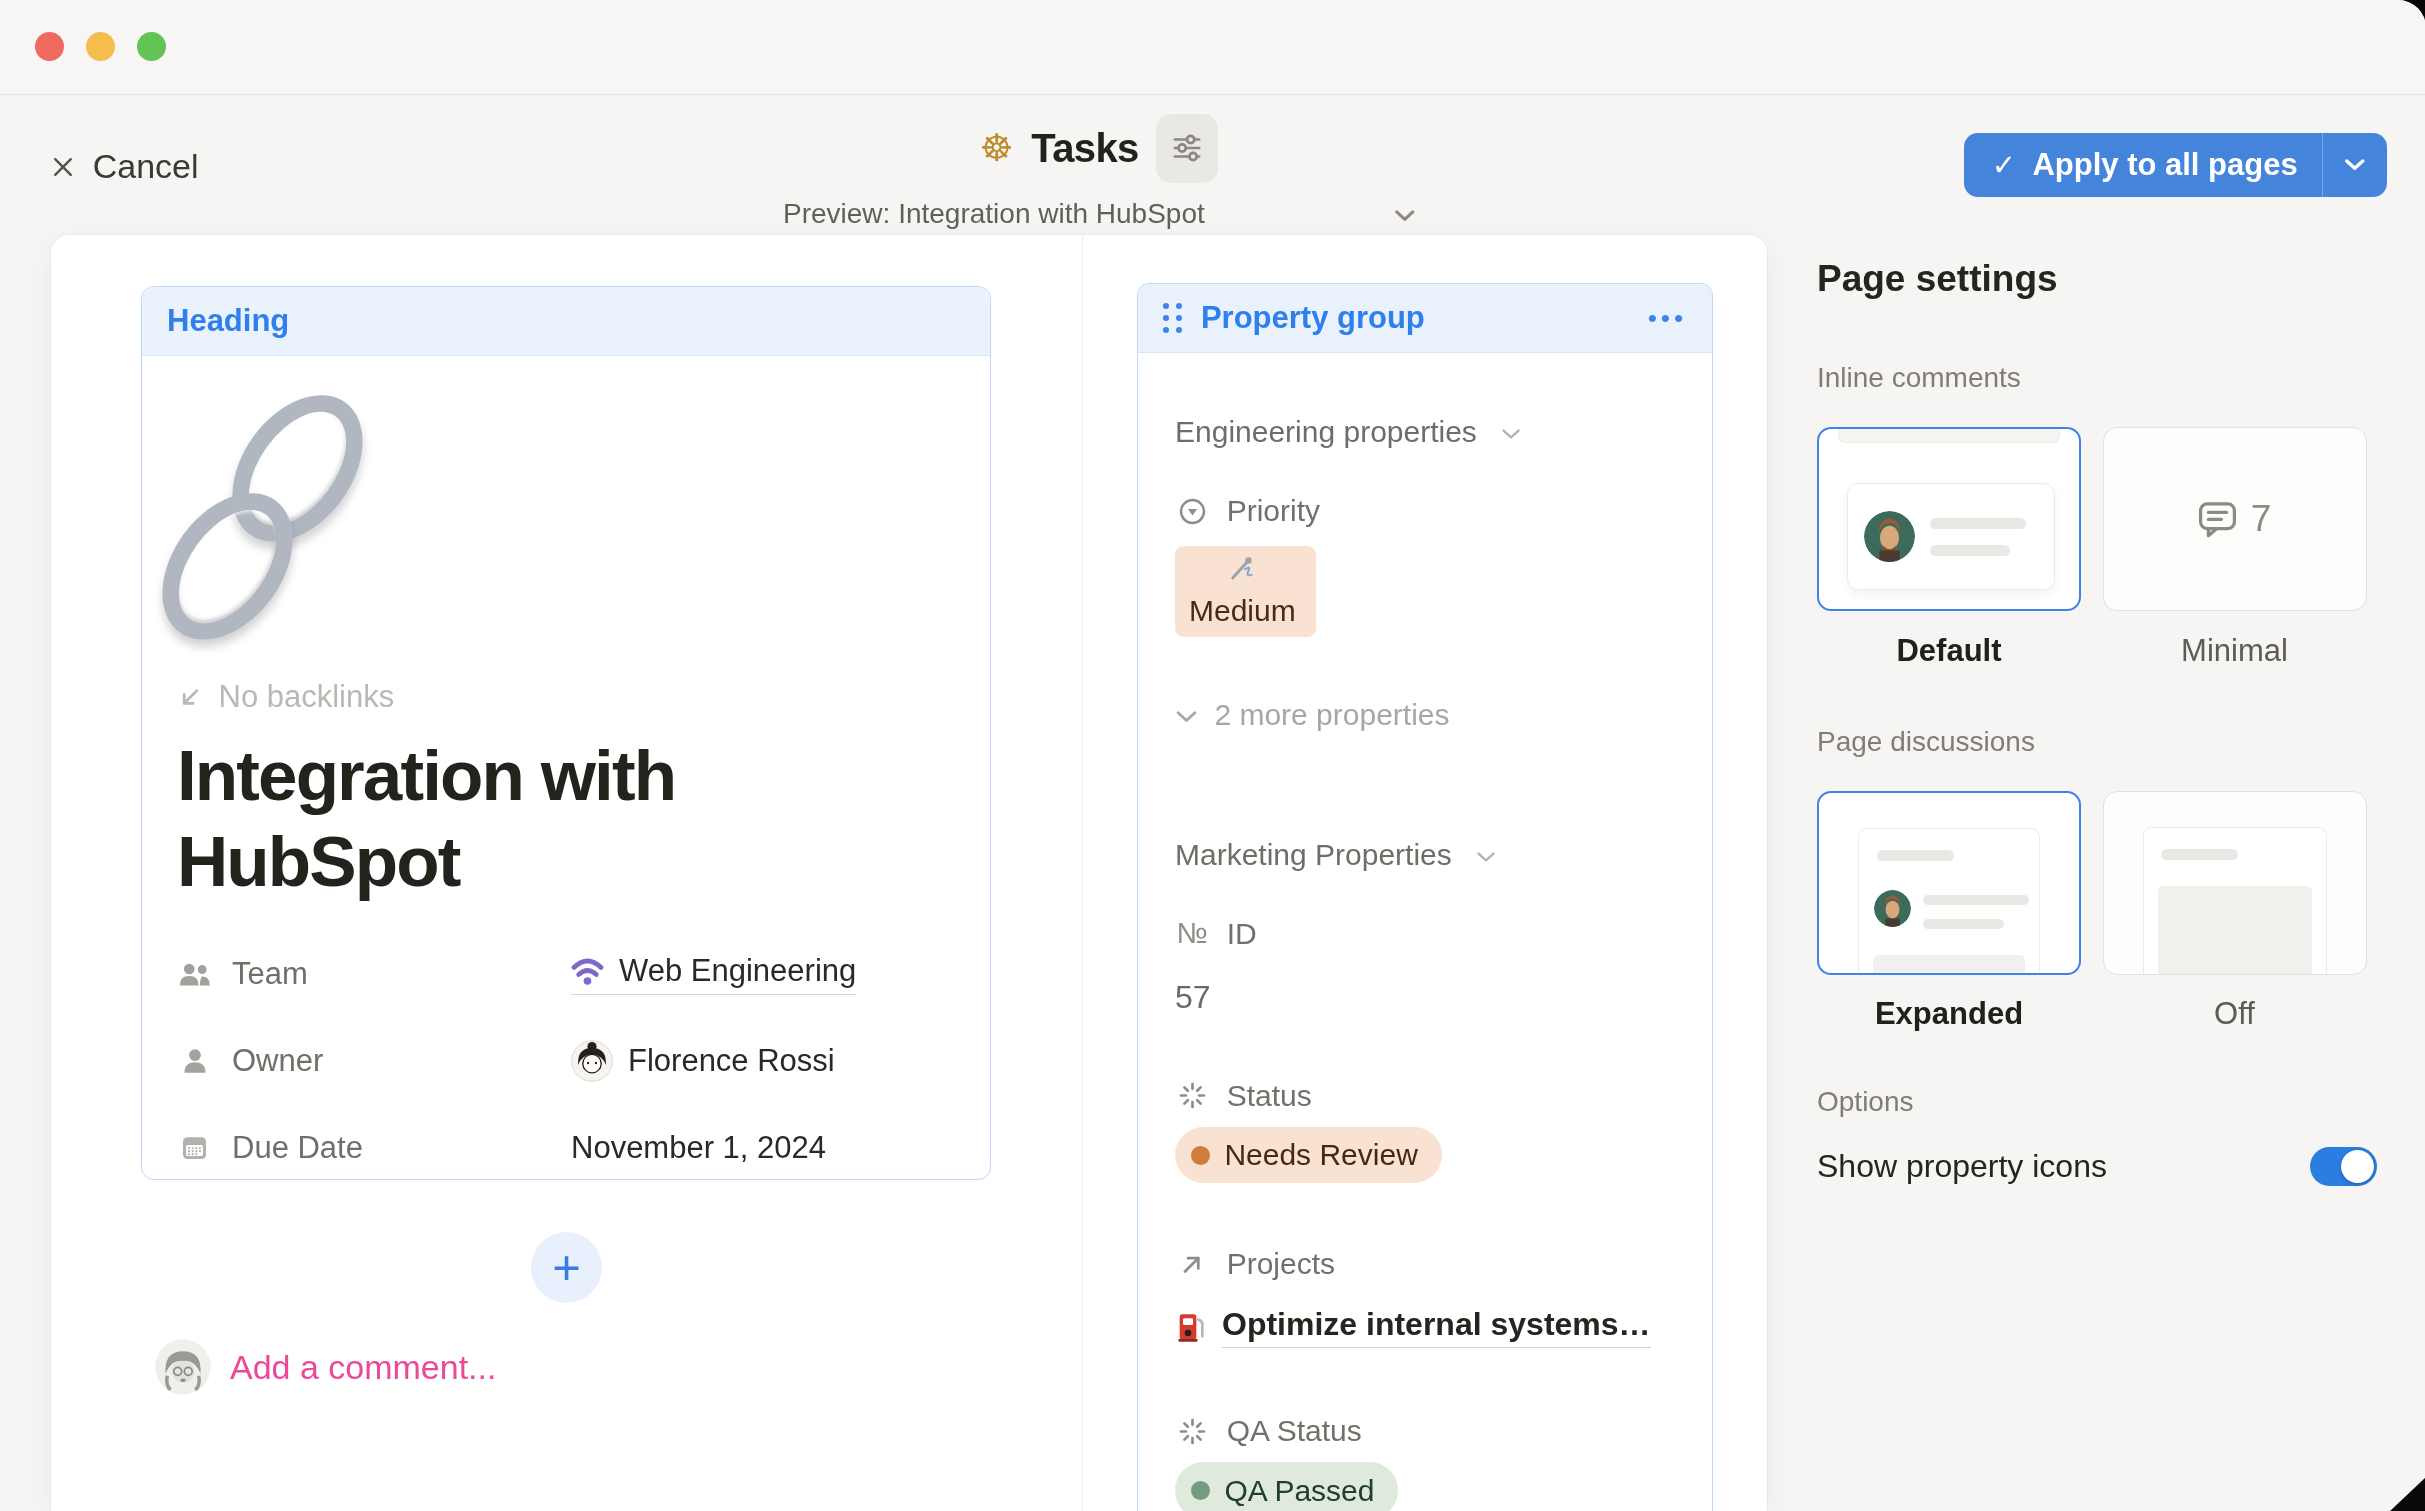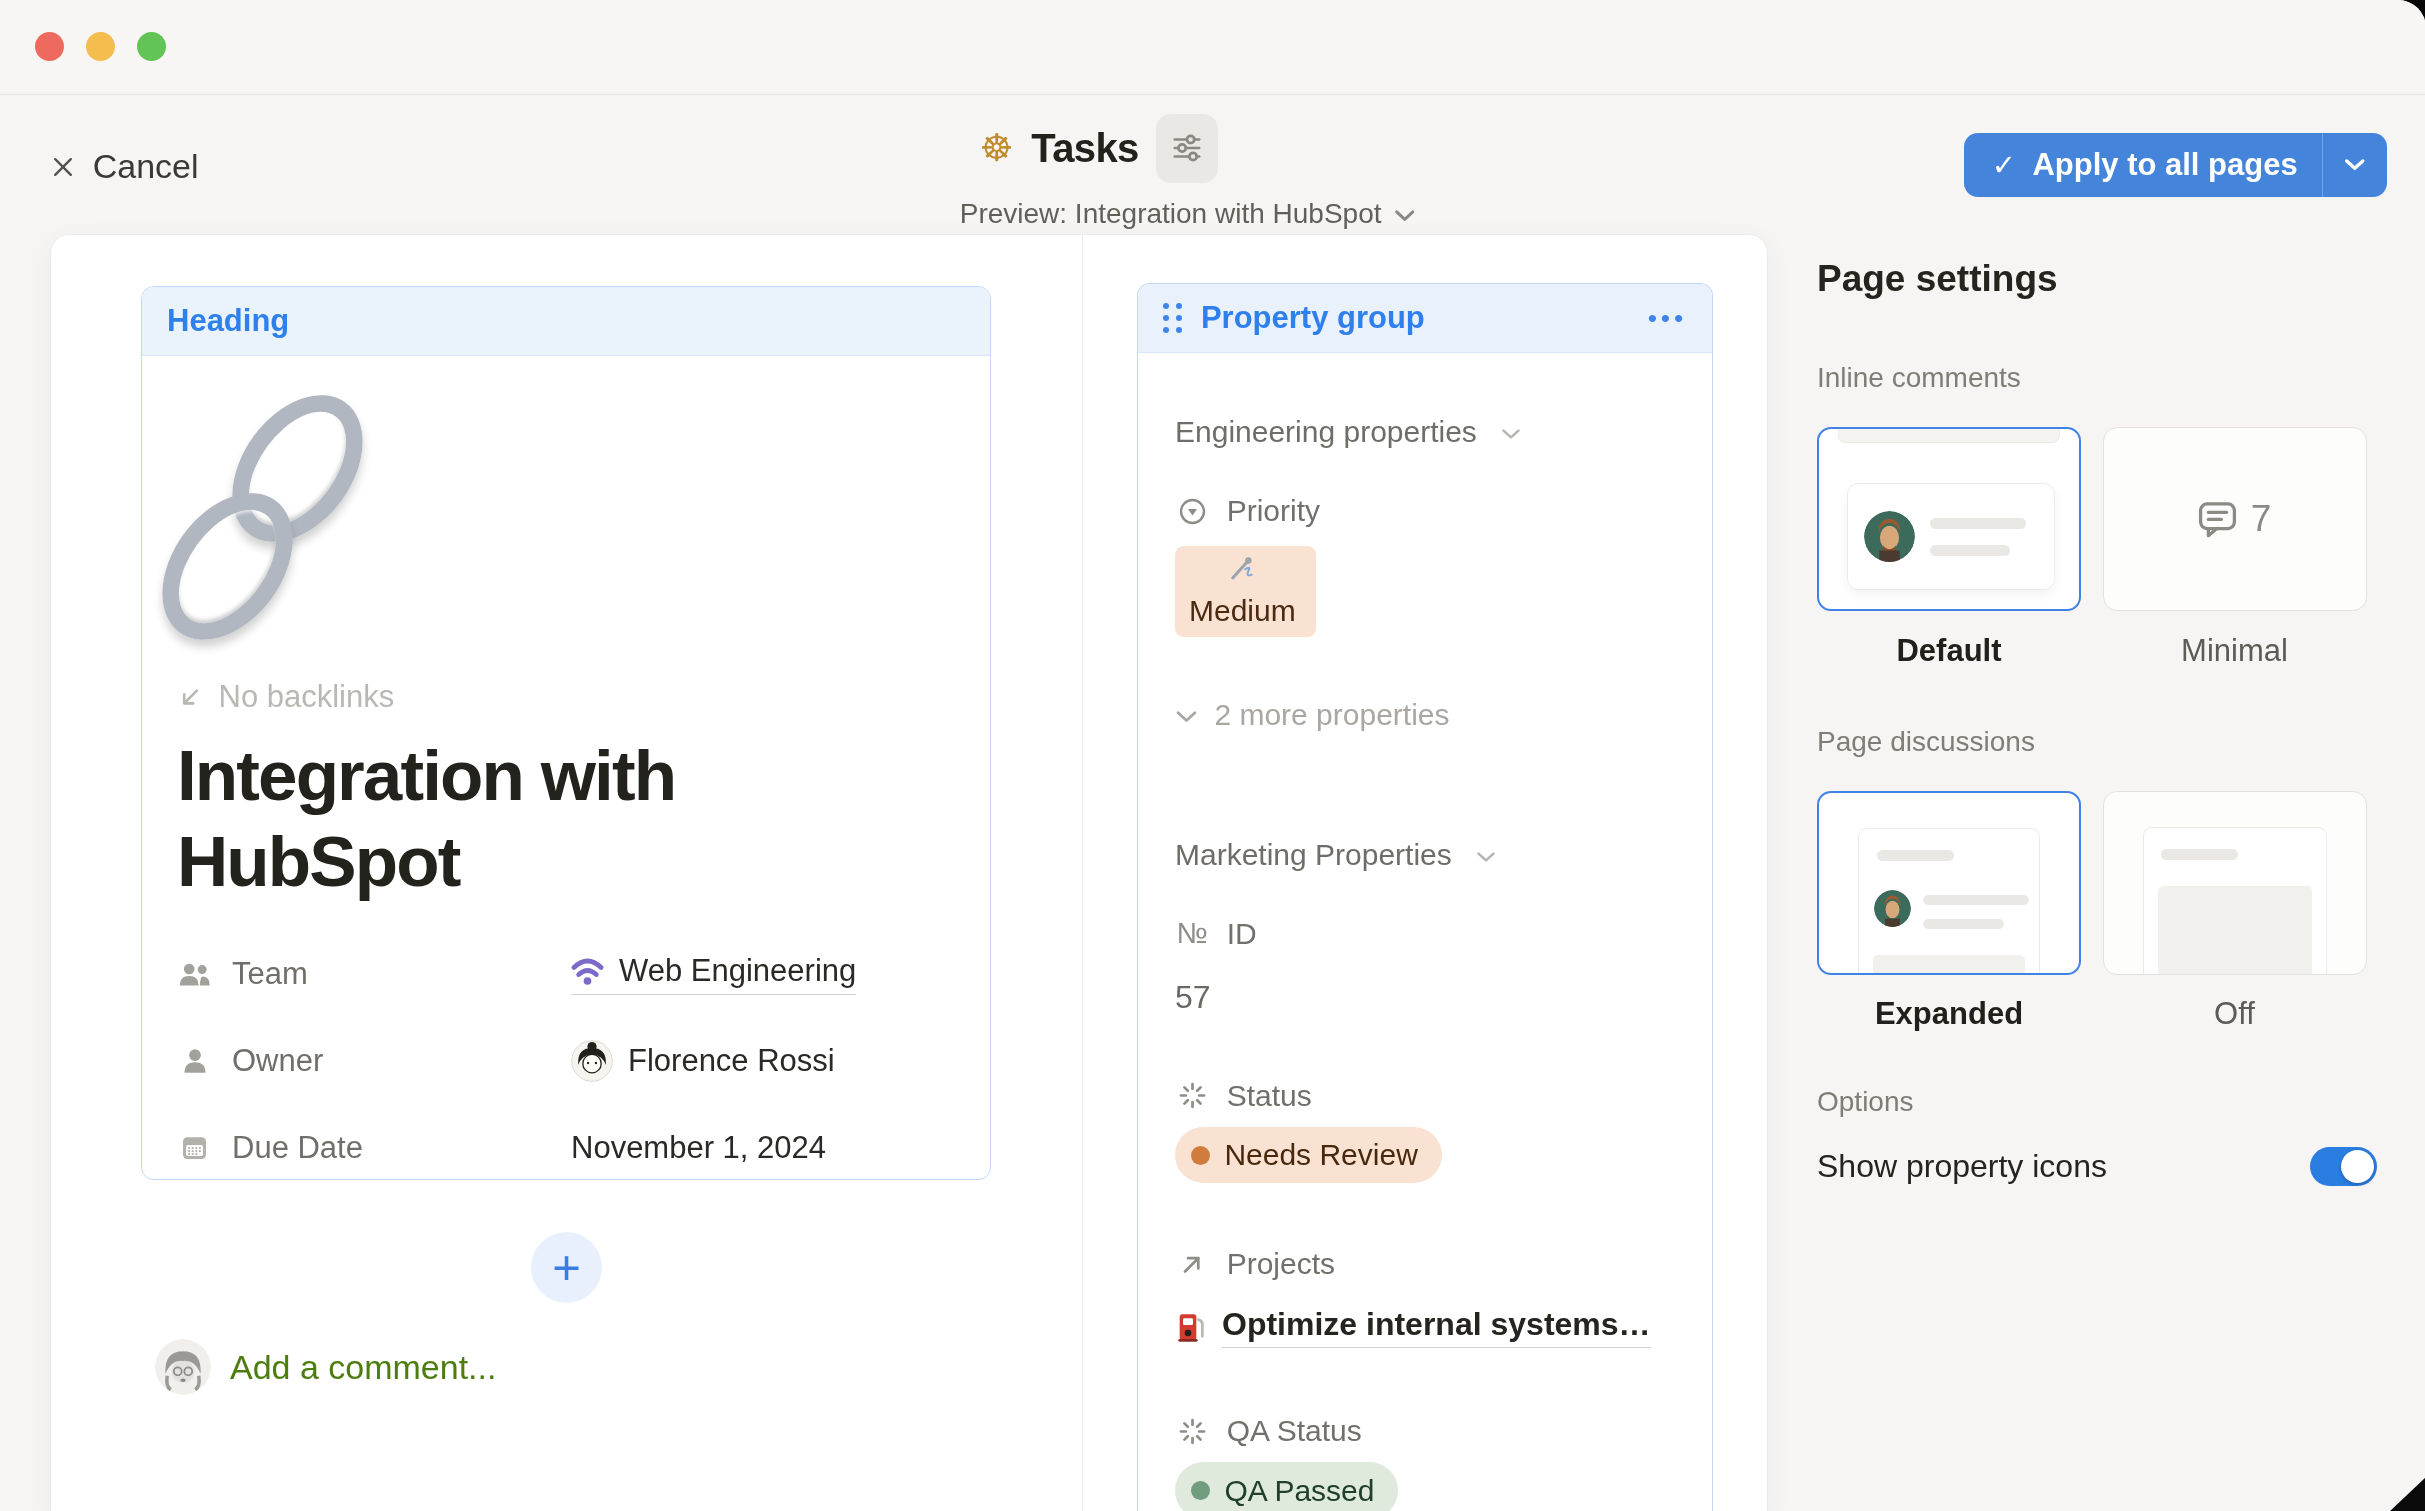--- a/index.html
+++ b/index.html
@@ -35,21 +35,21 @@
   }
   .doc-center { position:absolute; left:783px; width:632px; top:17.7px; }
   .doc-title-row { display:flex; align-items:center; justify-content:center; gap:17.7px; }
   .doc-emoji { font-size:38px; line-height:1; color:#bf8c2a; }
   .doc-title { font-size:40px; font-weight:700; color:#23211c; letter-spacing:-0.6px; }
   .sliders-btn {
     width:62px; height:69px; border-radius:15px; background:#e9e8e4;
     display:flex; align-items:center; justify-content:center;
   }
   .preview-row {
-    margin-top:15px; display:flex; justify-content:flex-end; align-items:center;
+    margin-top:15px; display:flex; justify-content:space-between; align-items:center;
     gap:12px; font-size:28px; color:#615f59;
   }
   .preview-row .chev-ico { color:#8a8880; margin-top:3.8px; }
 
   .apply-btn {
     position:absolute; right:39px; top:37px; height:64px;
     background:#4584db; border-radius:14px;
     display:flex; align-items:center; color:#fff;
     padding-left:28px; font-size:31px; font-weight:600;
   }
@@ -101,21 +101,21 @@
   .avatar-sm { width:42px; height:42px; border-radius:50%; overflow:hidden; flex:none; }
 
   .add-block {
     position:absolute; left:480px; top:997px; width:71px; height:71px;
     border-radius:50%; background:#e8f0fd; color:#3a7ce2;
     display:flex; align-items:center; justify-content:center;
     font-size:49px; font-weight:300; line-height:1;
   }
   .comment-row { position:absolute; left:104px; top:1104px; display:flex; align-items:center; gap:19px; }
   .avatar-comment { width:56px; height:56px; border-radius:50%; overflow:hidden; flex:none; }
-  .comment-placeholder { font-size:34px; color:#4d7c0f; }
+  .comment-placeholder { font-size:34px; color:#ec4899; }
 
   
   .property-card {
     position:absolute; left:1086px; top:48px; width:576px; height:1229px;
     border:1.6px solid #c2d7f6; border-bottom:none;
     border-radius:12.6px 12.6px 0 0; background:#fff; overflow:hidden;
   }
   .property-strip {
     height:69px; background:#e9f1fc; border-bottom:1.3px solid #d8e5fa;
     display:flex; align-items:center; padding:0 25px; gap:19px;

